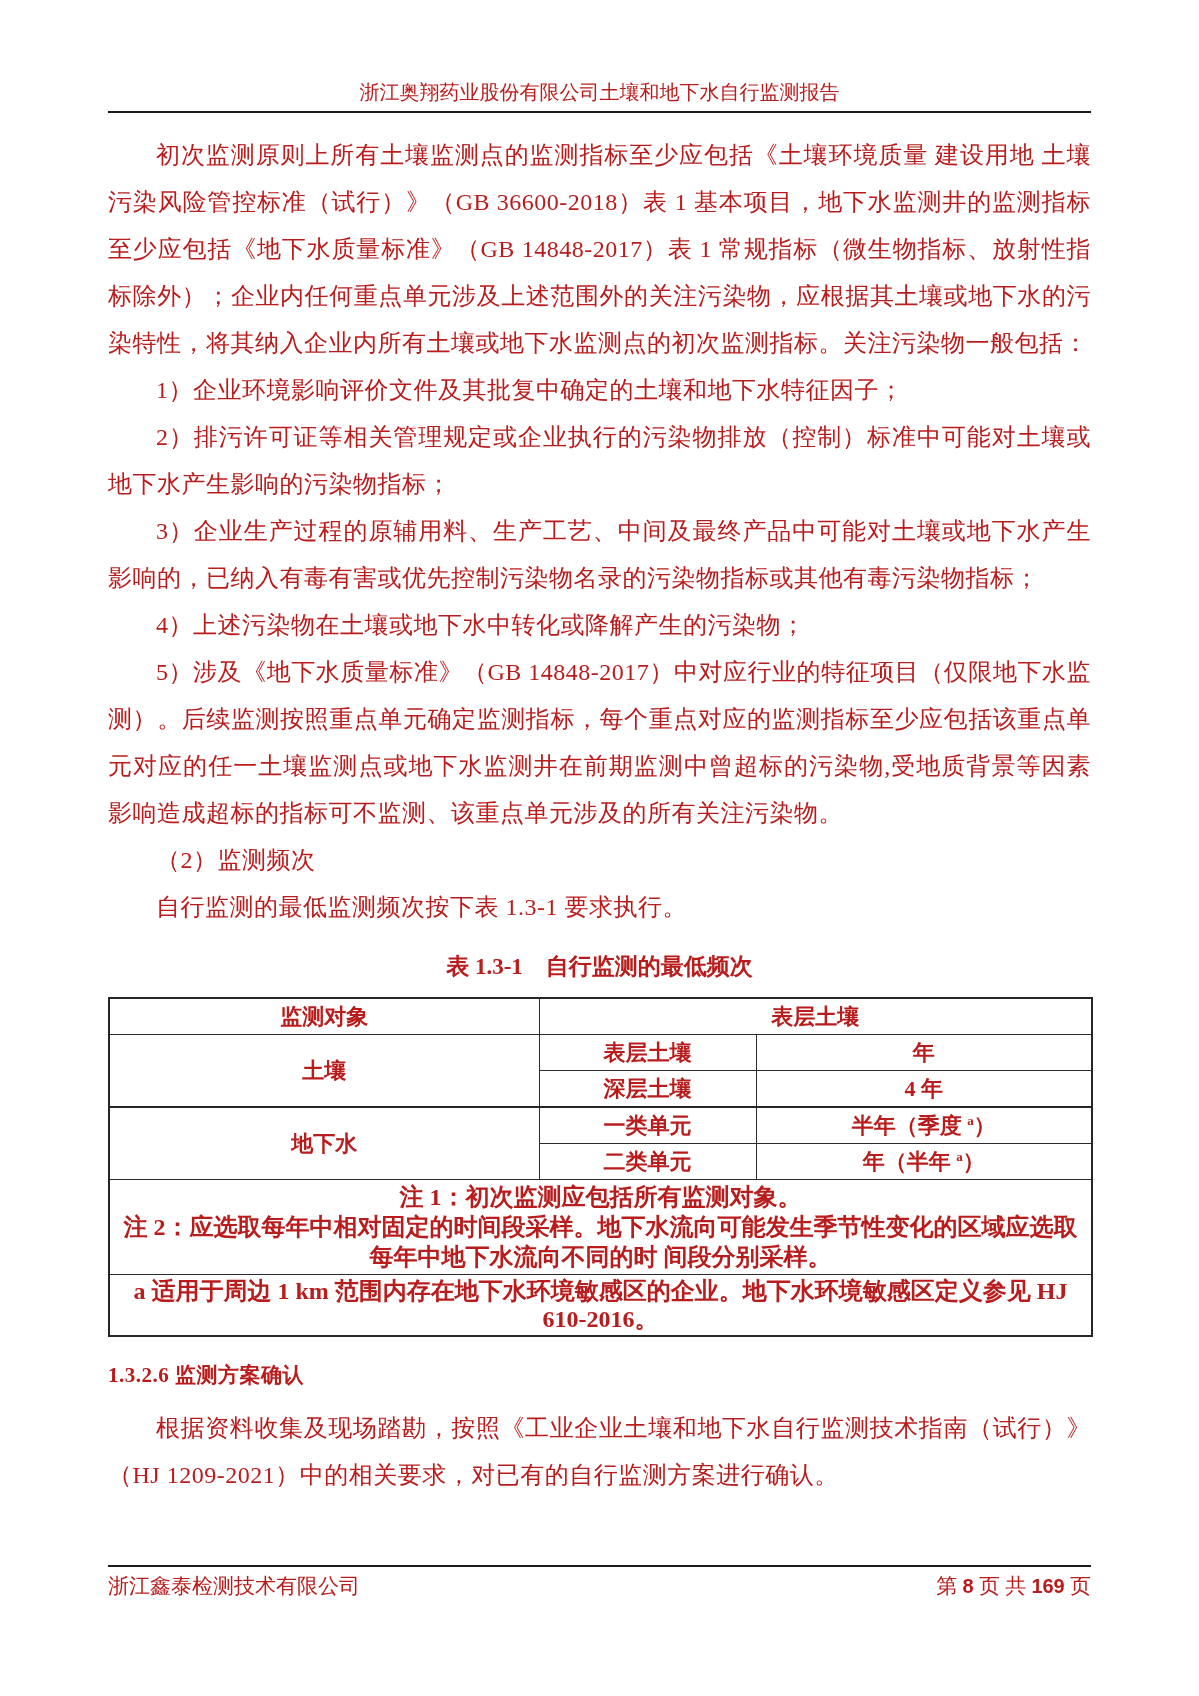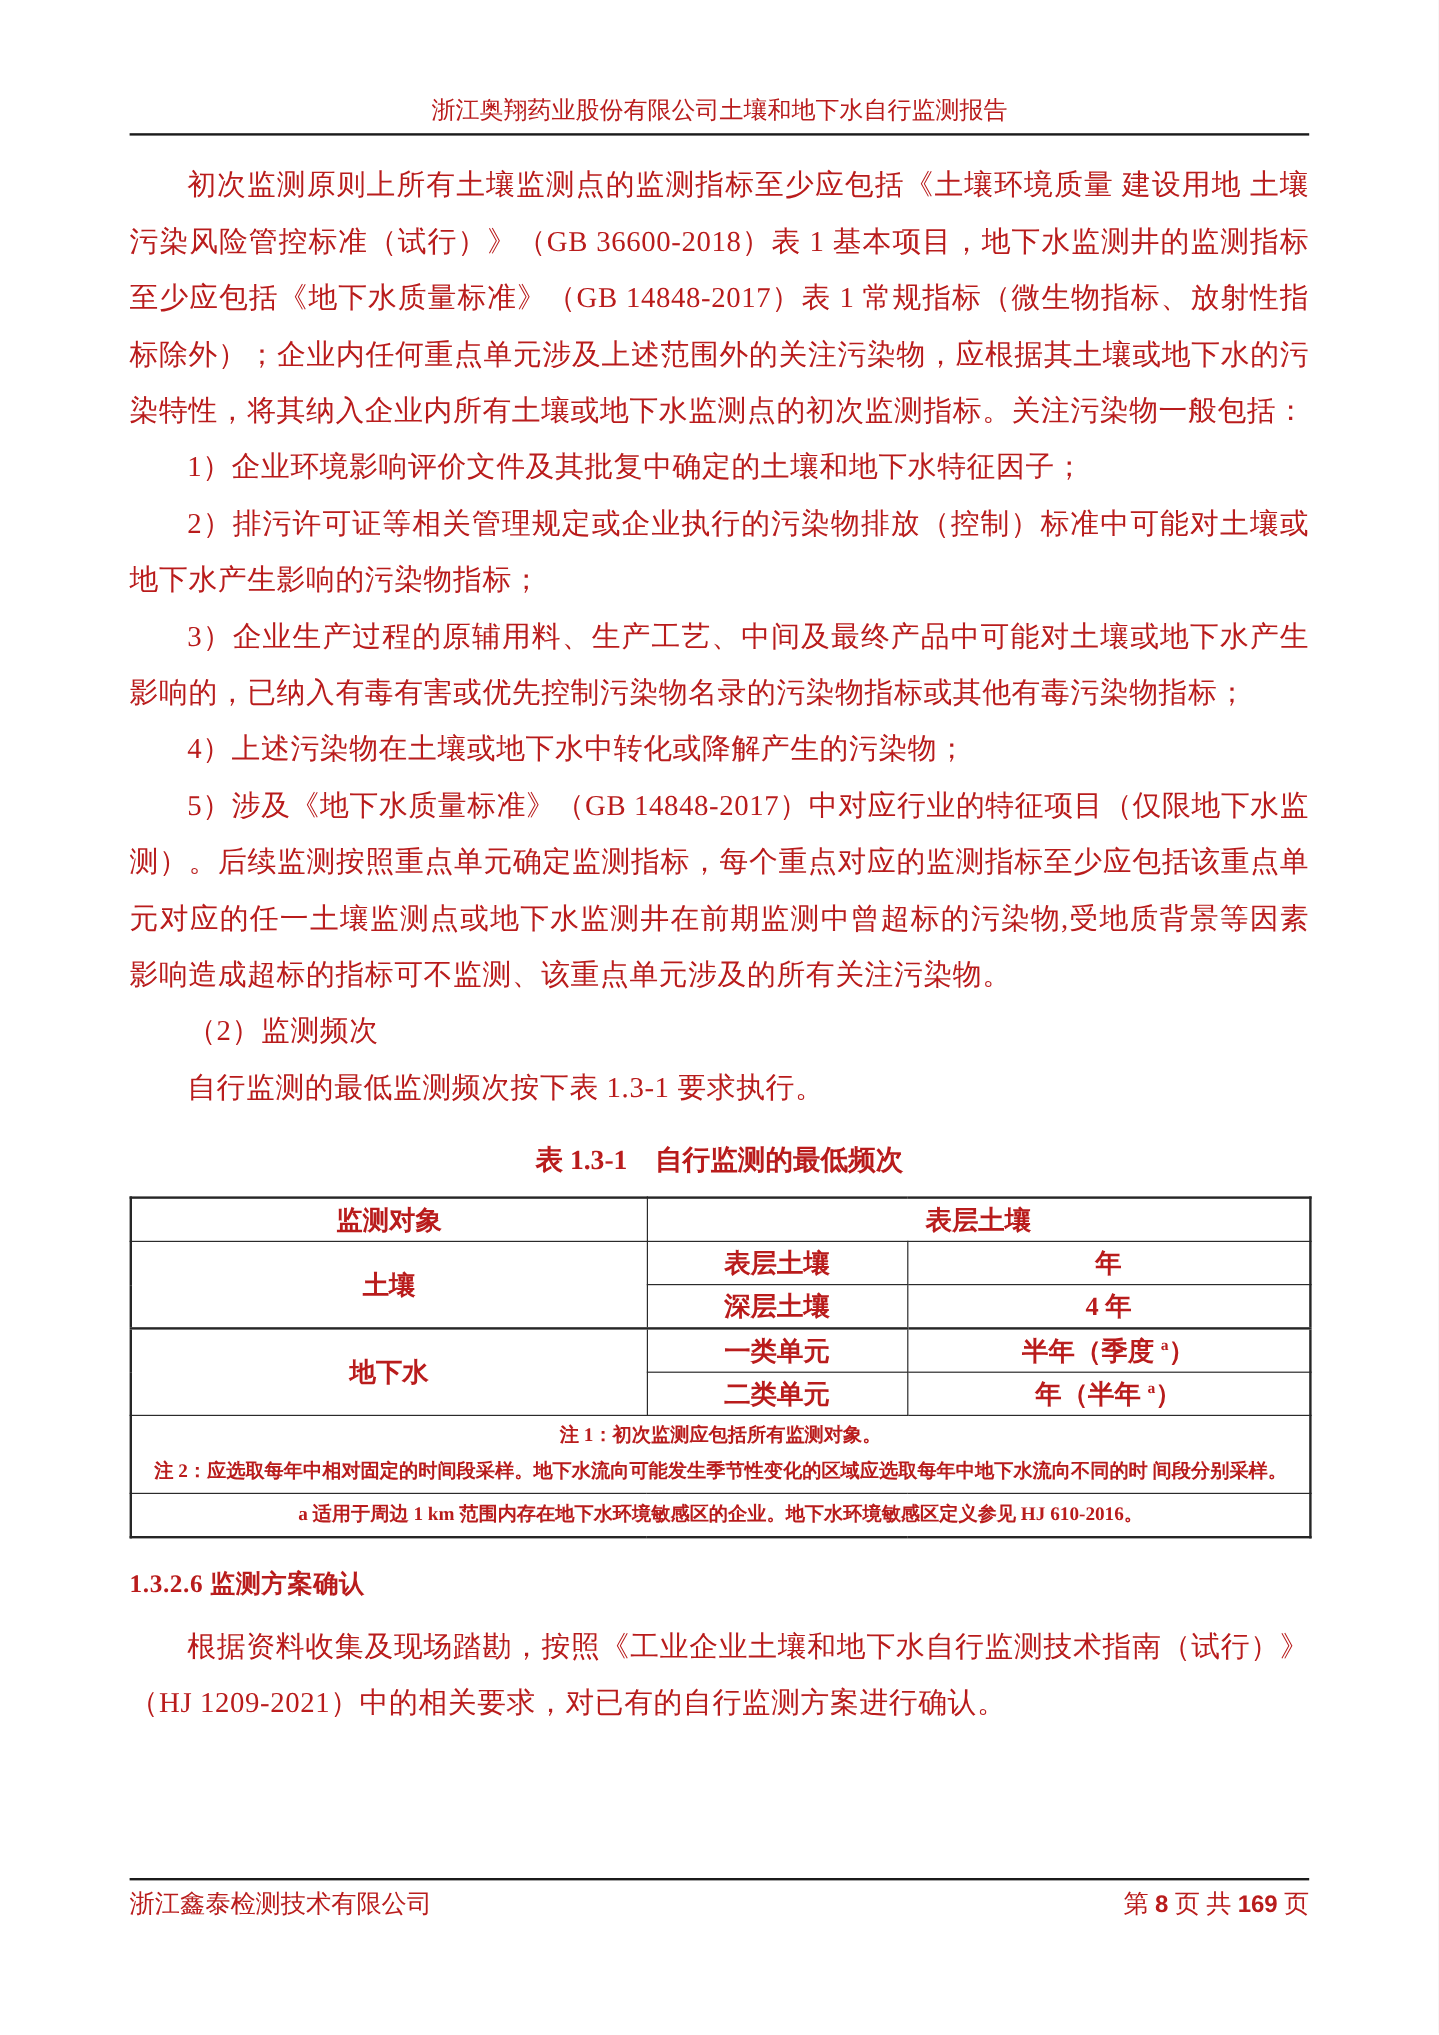--- a/index.html
+++ b/index.html
@@ -47,21 +47,21 @@
     text-align:center;vertical-align:middle;
     font-weight:bold;
     padding:2px 6px;
     height:31px;
     overflow:hidden;
   }
   table.freq-table{border:2px solid #262626;}
   tr.group-start td{border-top:2px solid #262626;}
   td.notes-cell, td.footnote-cell{
     text-align:left;
-    font-size:16px;line-height:30px;
+    font-size:24px;line-height:30px;
     padding:5px 10px;
     height:auto;
   }
   td.footnote-cell{border-top:2px solid #262626;line-height:28px;}
   sup.fn{font-size:13px;line-height:0;}
   .section-heading{
     margin:18px 0 10px 0;
     font-weight:bold;
     font-size:21px;line-height:40px;
     letter-spacing:0.5px;

